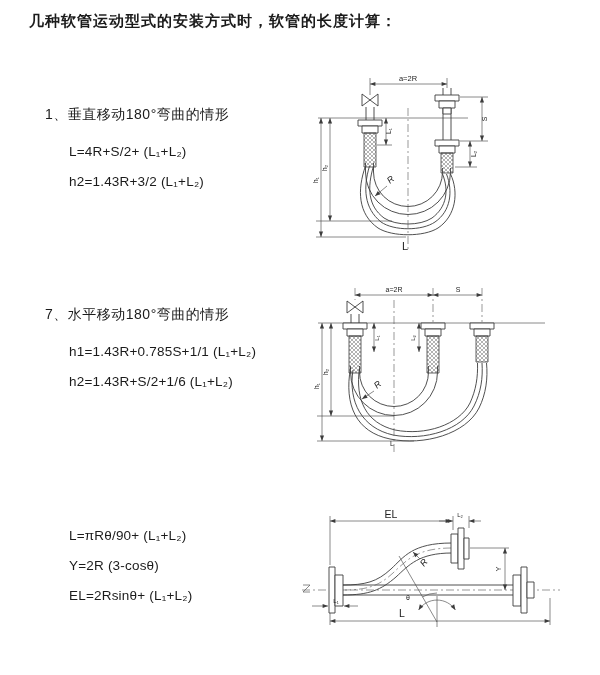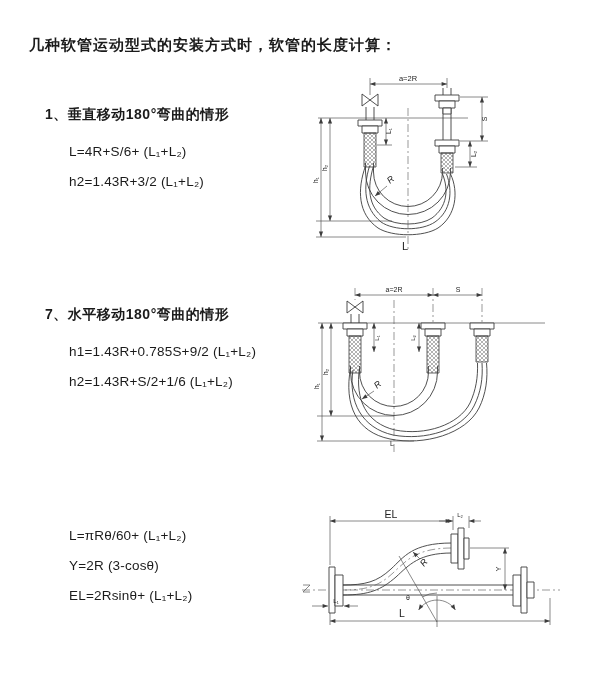--- a/index.html
+++ b/index.html
@@ -2,55 +2,55 @@
 <html><head>
 <meta charset="utf-8">
 <style>
   html,body{margin:0;padding:0;}
   body{
     width:600px;height:675px;background:#ffffff;position:relative;overflow:hidden;
     font-family:"Liberation Sans","DejaVu Sans",sans-serif;color:#1b1b1b;
   }
   .abs{position:absolute;}
   #title{
-    left:29px;top:36px;font-size:15px;font-weight:700;letter-spacing:1px;
+    left:29px;top:12px;font-size:15px;font-weight:700;letter-spacing:1px;
   }
-  .section .heading{font-size:14px;font-weight:700;letter-spacing:0.5px;margin:0 0 13px 0;}
+  .section .heading{font-size:14px;font-weight:400;letter-spacing:0.5px;margin:0 0 13px 0;}
   .section .formula{font-size:13.5px;margin:0 0 0 24px;height:30px;line-height:30px;letter-spacing:0.2px;white-space:nowrap;}
   #section-1{left:45px;top:106px;}
   #section-2{left:45px;top:306px;}
   #section-3{left:45px;top:521px;}
   svg{position:absolute;overflow:visible;}
   svg line, svg path, svg rect, svg polyline{vector-effect:non-scaling-stroke;}
   .ink{stroke:#3c3c3c;fill:none;stroke-width:0.9;}
   .thin{stroke:#4a4a4a;fill:none;stroke-width:0.65;}
   .dash{stroke:#555;fill:none;stroke-width:0.6;stroke-dasharray:8 3 2 3;}
   .white{fill:#ffffff;stroke:#3c3c3c;stroke-width:0.9;}
   .braid{stroke:#3c3c3c;stroke-width:0.8;}
   text.dim{font-family:"Liberation Sans","DejaVu Sans",sans-serif;fill:#222;}
 </style>
 </head>
 <body>
 
 <div id="title" class="abs">几种软管运动型式的安装方式时，软管的长度计算：</div>
 
 <div id="section-1" class="abs section">
   <div class="heading">1、垂直移动180°弯曲的情形</div>
-  <div class="formula">L=4R+S/6+ (L₁+L₂)</div>
+  <div class="formula">L=4R+S/2+ (L₁+L₂)</div>
   <div class="formula">h2=1.43R+3/2 (L₁+L₂)</div>
 </div>
 
 <div id="section-2" class="abs section">
   <div class="heading">7、水平移动180°弯曲的情形</div>
-  <div class="formula">h1=1.43R+0.785S+9/2 (L₁+L₂)</div>
+  <div class="formula">h1=1.43R+0.785S+1/1 (L₁+L₂)</div>
   <div class="formula">h2=1.43R+S/2+1/6 (L₁+L₂)</div>
 </div>
 
 <div id="section-3" class="abs section">
-  <div class="formula">L=πRθ/60+ (L₁+L₂)</div>
+  <div class="formula">L=πRθ/90+ (L₁+L₂)</div>
   <div class="formula">Y=2R (3-cosθ)</div>
   <div class="formula">EL=2Rsinθ+ (L₁+L₂)</div>
 </div>
 
 <svg style="left:313px;top:72px" width="272" height="186" viewBox="313 72 272 186">
   <defs>
     <marker id="ar1" viewBox="0 0 10 10" refX="9" refY="5" markerWidth="9" markerHeight="6" orient="auto-start-reverse" markerUnits="userSpaceOnUse">
       <path d="M0,1.5 L9,5 L0,8.5 z" fill="#3c3c3c"></path>
     </marker>
     <pattern id="br1" width="4" height="4" patternUnits="userSpaceOnUse">

